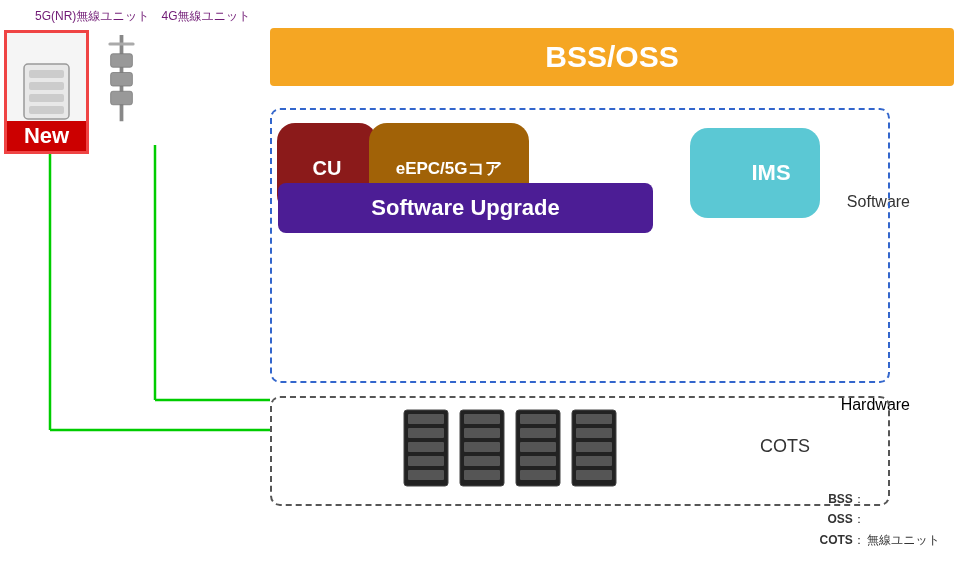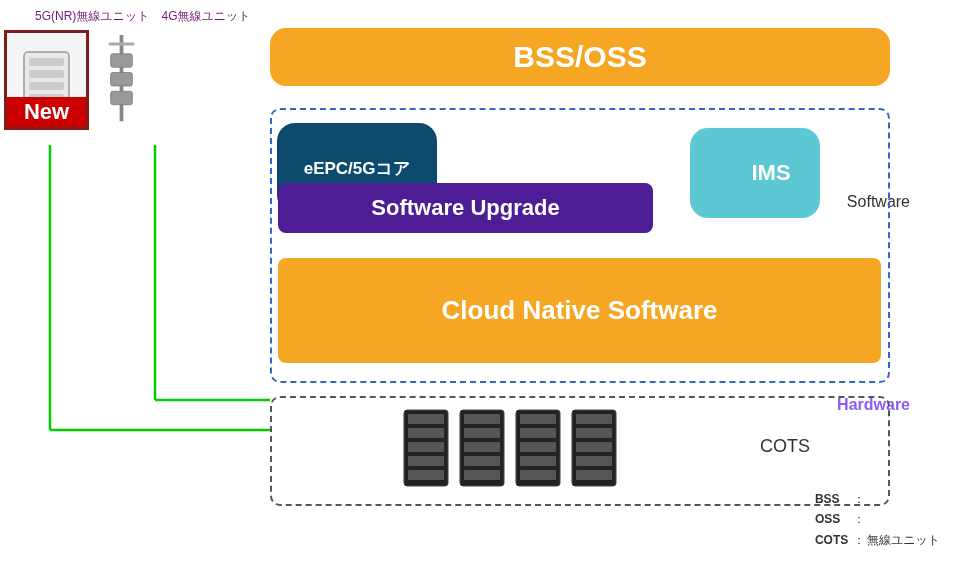--- a/index.html
+++ b/index.html
@@ -37,22 +37,22 @@
     .device-box {
       display: flex;
       flex-direction: column;
       align-items: center;
     }
 
     
     .unit-5g {
       position: relative;
       width: 85px;
-      height: 100px;
-      border: 3px solid #7f1d1d;
+      height: 124px;
+      border: 3px solid #ef4444;
       background: #f5f5f5;
       display: flex;
       flex-direction: column;
       align-items: center;
       justify-content: center;
     }
 
     .new-badge {
       position: absolute;
       bottom: 0;
@@ -95,24 +95,24 @@
       left: 270px;
       width: 640px;
       height: 480px;
     }
 
     
     .bss-oss-bar {
       position: absolute;
       top: 0;
       left: 0;
-      width: 620px;
+      width: 684px;
       height: 58px;
       background: #f5a623;
-      border-radius: 16px;
+      border-radius: 4px;
       display: flex;
       align-items: center;
       justify-content: center;
     }
 
     .bss-oss-text {
       font-size: 30px;
       font-weight: bold;
       color: #fff;
     }
@@ -126,22 +126,21 @@
       color: #333;
       margin-top: 25px;
     }
 
     
     .label-hardware {
       position: absolute;
       top: 368px;
       right: 0px;
       font-size: 16px;
-      color: #8b5cf6;
-      font-weight: bold;
+      color: #000000;
     }
 
     
     .software-dashed-box {
       position: absolute;
       top: 80px;
       left: 0;
       width: 620px;
       height: 275px;
       border: 2.5px dashed #3366cc;
@@ -200,21 +199,21 @@
       font-size: 20px;
       font-weight: bold;
       margin-left: -8px;
       z-index: 2;
     }
 
     
     .comp-eepc {
       width: 160px;
       height: 90px;
-      background: #0c4a6e;
+      background: #a16207;
       border-radius: 18px;
       display: flex;
       align-items: center;
       justify-content: center;
       color: #fff;
       font-size: 17px;
       font-weight: bold;
       margin-left: -8px;
       z-index: 2;
       text-align: center;
@@ -317,20 +316,21 @@
     }
 
     .footnote-line {
       display: flex;
       flex-direction: row;
     }
 
     .footnote-abbr {
       width: 38px;
       font-weight: bold;
+      text-align: right;
     }
 
     .footnote-colon {
       width: 14px;
     }
   </style>
 </head>
 <body>
 
 <div class="top-label">5G(NR)無線ユニット　4G無線ユニット</div>
@@ -380,32 +380,30 @@
 
   <div class="label-software">Software</div>
 
   <div class="label-hardware">Hardware</div>
 
   <div class="software-dashed-box"></div>
 
   <div class="hardware-dashed-box"></div>
 
   <div class="software-components-row">
+    <div class="comp-cu">CU</div>
     <div class="comp-eepc">eEPC/5Gコア</div>
   </div>
 
   <div class="software-upgrade-bar">
     <span class="software-upgrade-text">Software Upgrade</span>
   </div>
 
   <div class="comp-ims">IMS</div>
 
-  <div class="cloud-native-bar">
-    <span class="cloud-native-text">Cloud Native Software</span>
-  </div>
 
   <div class="cots-area">
 
     <svg class="server-icon" viewBox="0 0 52 80">
       <rect x="4" y="2" width="44" height="76" rx="3" fill="#222" stroke="#444" stroke-width="1"></rect>
       <rect x="8" y="6" width="36" height="10" rx="1" fill="#555"></rect>
       <rect x="8" y="20" width="36" height="10" rx="1" fill="#555"></rect>
       <rect x="8" y="34" width="36" height="10" rx="1" fill="#555"></rect>
       <rect x="8" y="48" width="36" height="10" rx="1" fill="#555"></rect>
       <rect x="8" y="62" width="36" height="10" rx="1" fill="#555"></rect>

